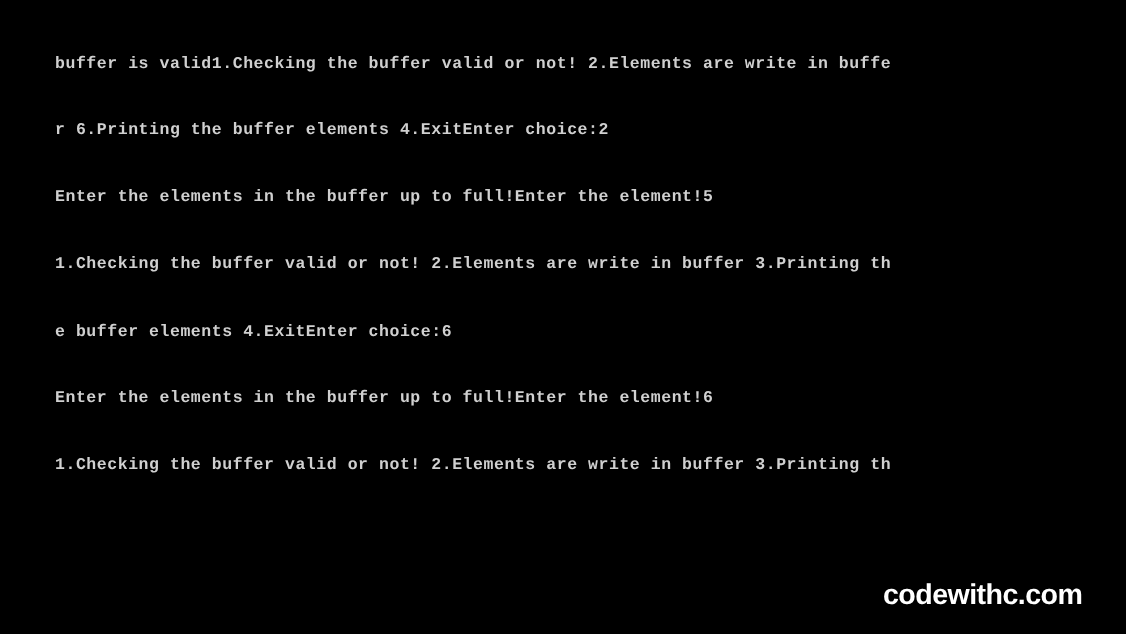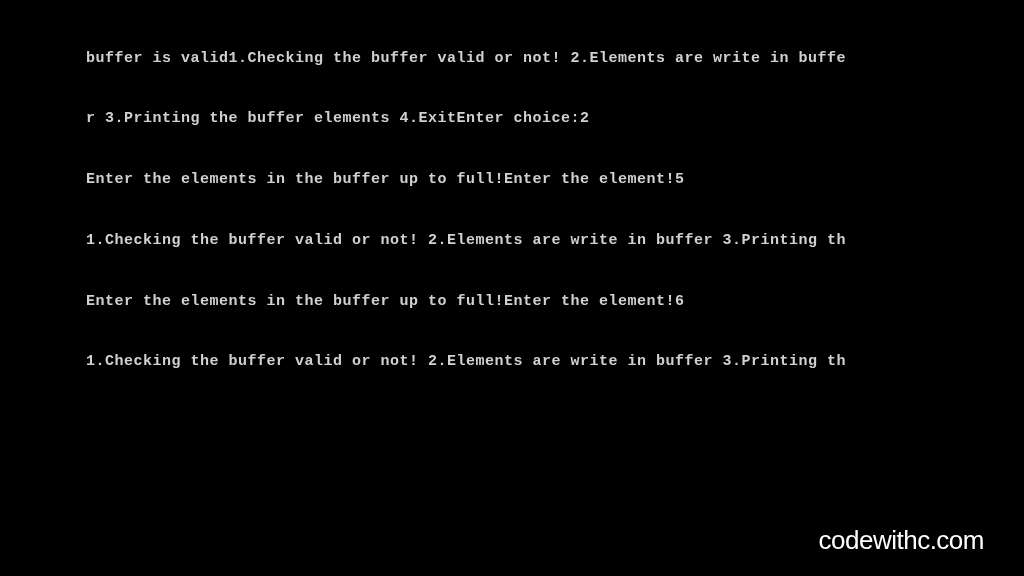--- a/index.html
+++ b/index.html
@@ -20,42 +20,42 @@
       line-height: 1.35;
       padding: 8px 50px;
       position: relative;
     }
     .terminal {
       white-space: pre-wrap;
       word-break: break-all;
     }
     .line {
       display: block;
-      margin-left: 36px;
     }
     .watermark {
       position: absolute;
       bottom: 18px;
       right: 40px;
       color: #ffffff;
       font-family: Arial, sans-serif;
       font-size: 26px;
-      font-weight: 400;
+      font-weight: 700;
       letter-spacing: -0.5px;
       text-shadow: 1px 1px 2px rgba(0,0,0,0.8);
     }
   </style>
 </head>
 <body>
 
 <div class="terminal">
   <span class="line">buffer is valid1.Checking the buffer valid or not! 2.Elements are write in buffe</span>
-  <span class="line">r 3.Printing the buffer elements 4.ExitEnter choice:2</span>
+  <span class="line">r 6.Printing the buffer elements 4.ExitEnter choice:2</span>
   <span class="line">Enter the elements in the buffer up to full!Enter the element!5</span>
   <span class="line">1.Checking the buffer valid or not! 2.Elements are write in buffer 3.Printing th</span>
+  <span class="line">e buffer elements 4.ExitEnter choice:6</span>
   <span class="line">Enter the elements in the buffer up to full!Enter the element!6</span>
   <span class="line">1.Checking the buffer valid or not! 2.Elements are write in buffer 3.Printing th</span>
   
   
   
   
   
   
   
   

